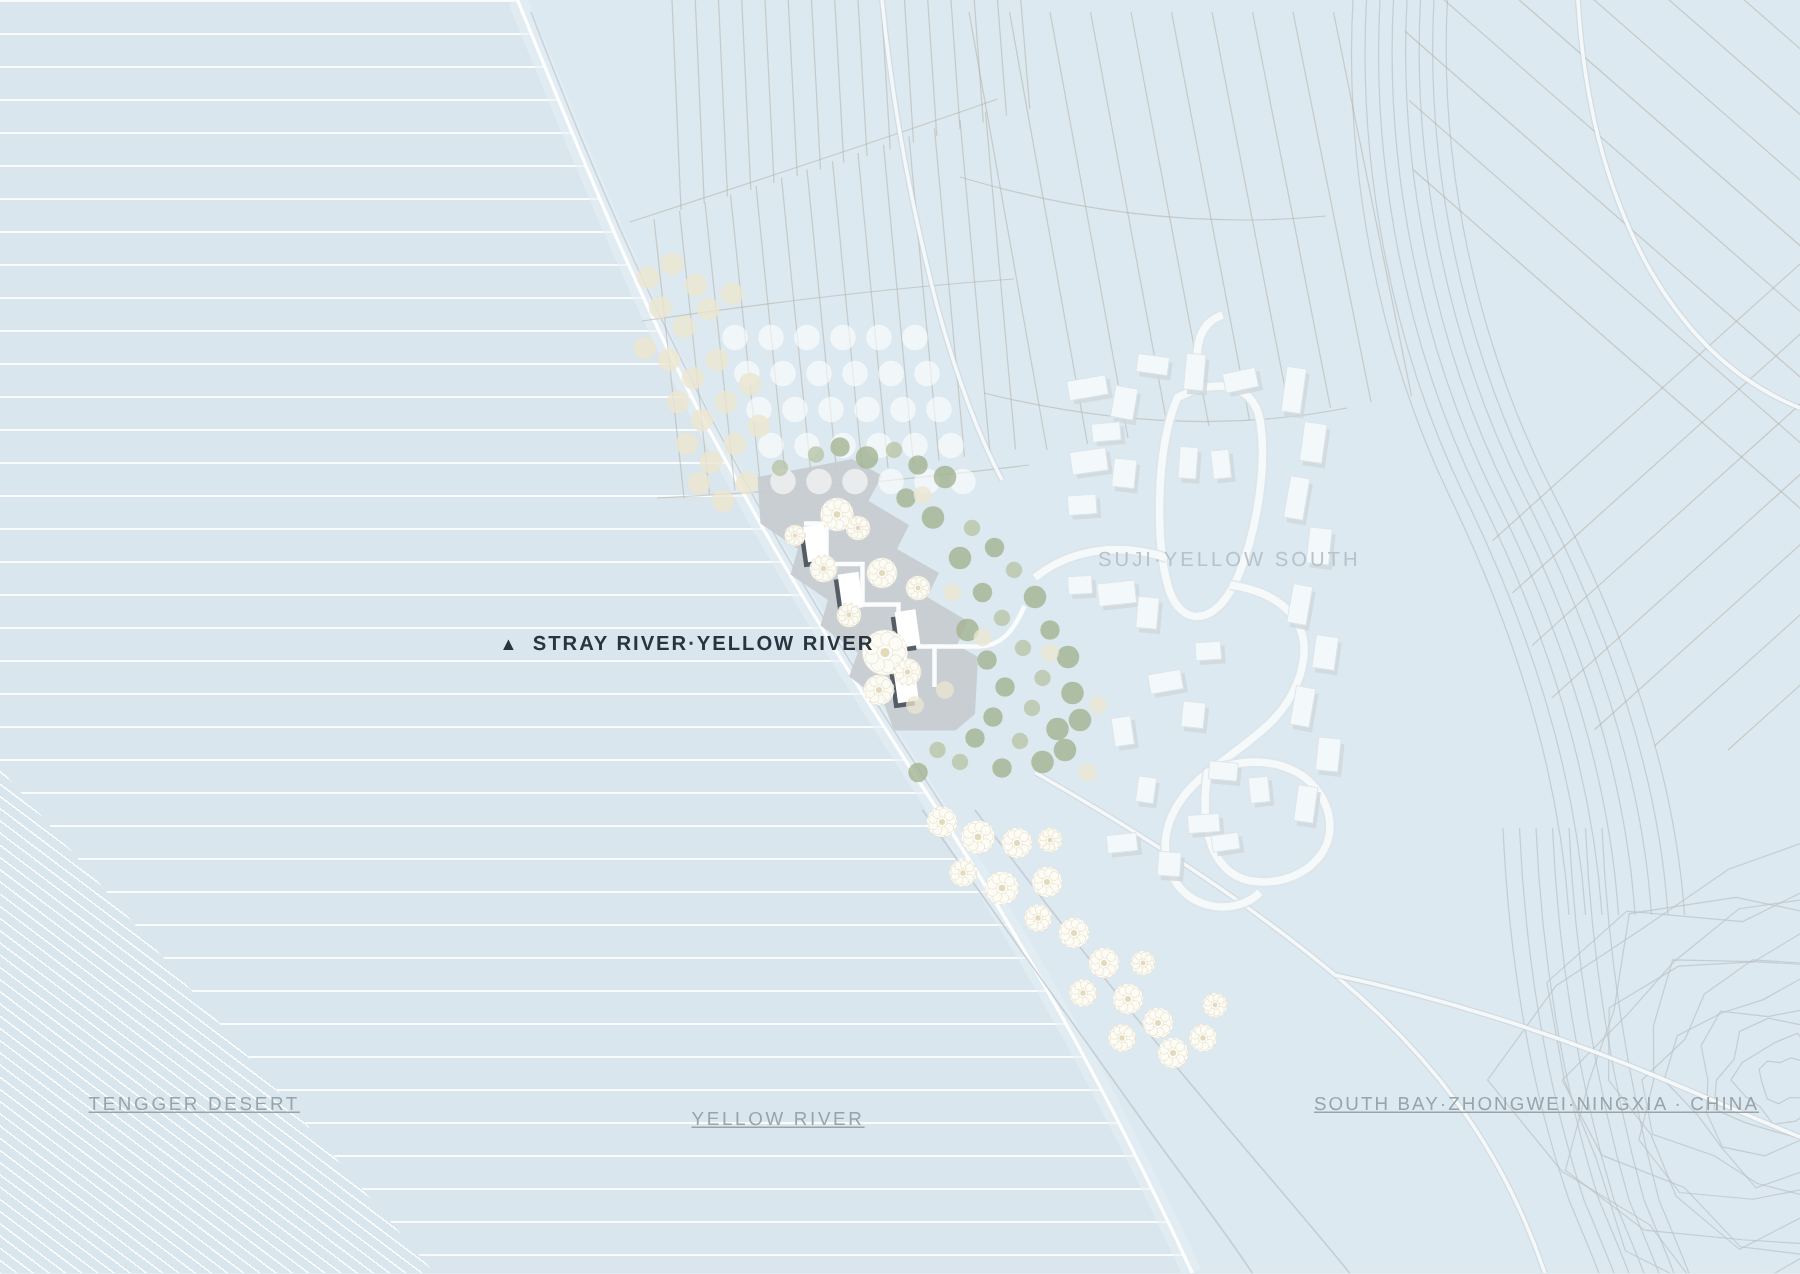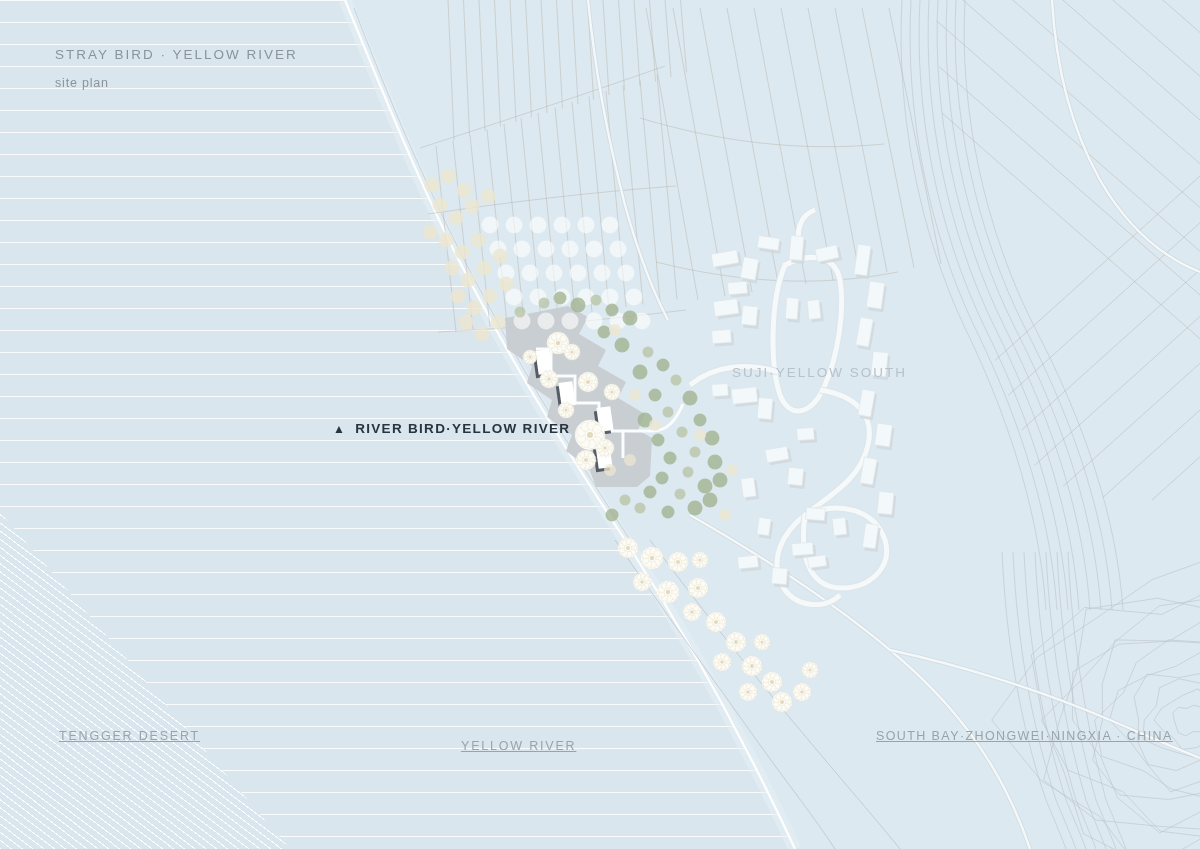--- a/index.html
+++ b/index.html
@@ -811,27 +811,23 @@
           <circle cx="805.3391246009019" cy="671.6964199108953" r="2.4" fill="#fdfcf6" stroke="#e7dfc4" stroke-width="0.5" opacity="0.9"></circle>
           <circle cx="805.3391246009019" cy="668.3035800891047" r="2.4" fill="#fdfcf6" stroke="#e7dfc4" stroke-width="0.5" opacity="0.9"></circle>
           <circle cx="807.52" cy="665.7045139972292" r="2.4" fill="#fdfcf6" stroke="#e7dfc4" stroke-width="0.5" opacity="0.9"></circle>
           <circle cx="810.8612949612279" cy="665.1153535450594" r="2.4" fill="#fdfcf6" stroke="#e7dfc4" stroke-width="0.5" opacity="0.9"></circle>
           <circle cx="813.7995804378701" cy="666.8117734559547" r="2.4" fill="#fdfcf6" stroke="#e7dfc4" stroke-width="0.5" opacity="0.9"></circle>
           <circle cx="810" cy="670" r="1.6" fill="#e0d6b2" opacity="0.9"></circle>
         </g>
       </g>
   </svg>
 
-  <div class="lbl" id="title-block">
-    <div id="title-main">STRAY BIRD · YELLOW RIVER</div>
-    <div id="title-sub">site plan</div>
-  </div>
 
   <div class="lbl" id="marker-label">
     <span class="tri">▲</span>
-    <span>RIVER BIRD·YELLOW RIVER</span>
+    <span>STRAY RIVER·YELLOW RIVER</span>
   </div>
 
   <div class="lbl" id="village-label">SUJI·YELLOW SOUTH</div>
   <div class="lbl geo-label" id="desert-label">TENGGER DESERT</div>
   <div class="lbl geo-label" id="river-label">YELLOW RIVER</div>
   <div class="lbl geo-label" id="region-label">SOUTH BAY·ZHONGWEI·NINGXIA · CHINA</div>
 </div>
 
 </body></html>

